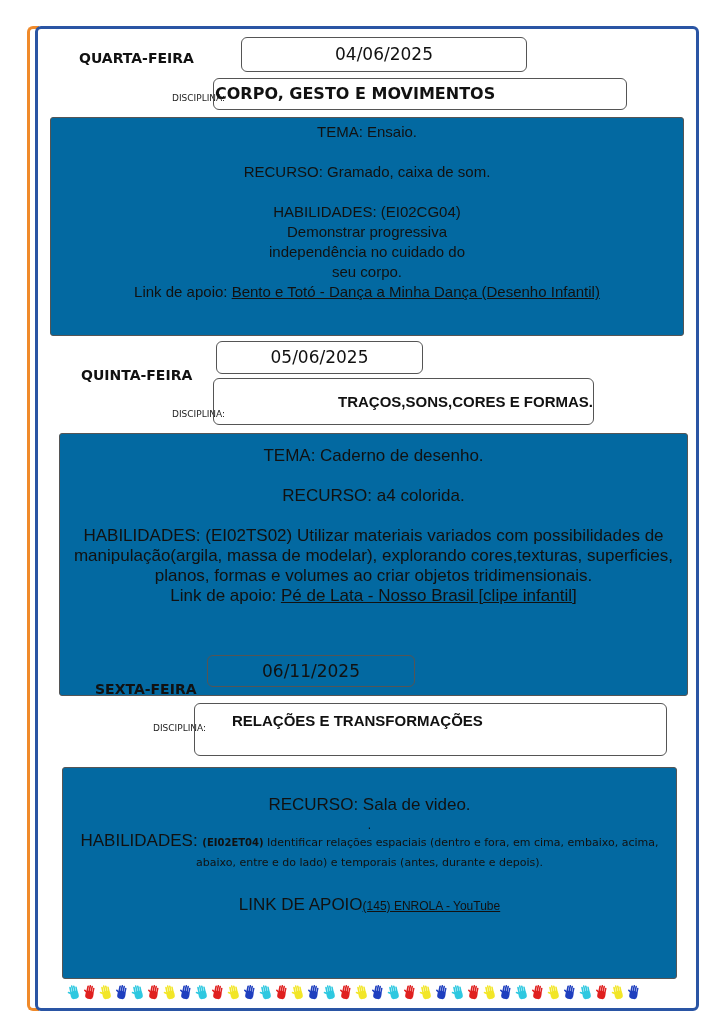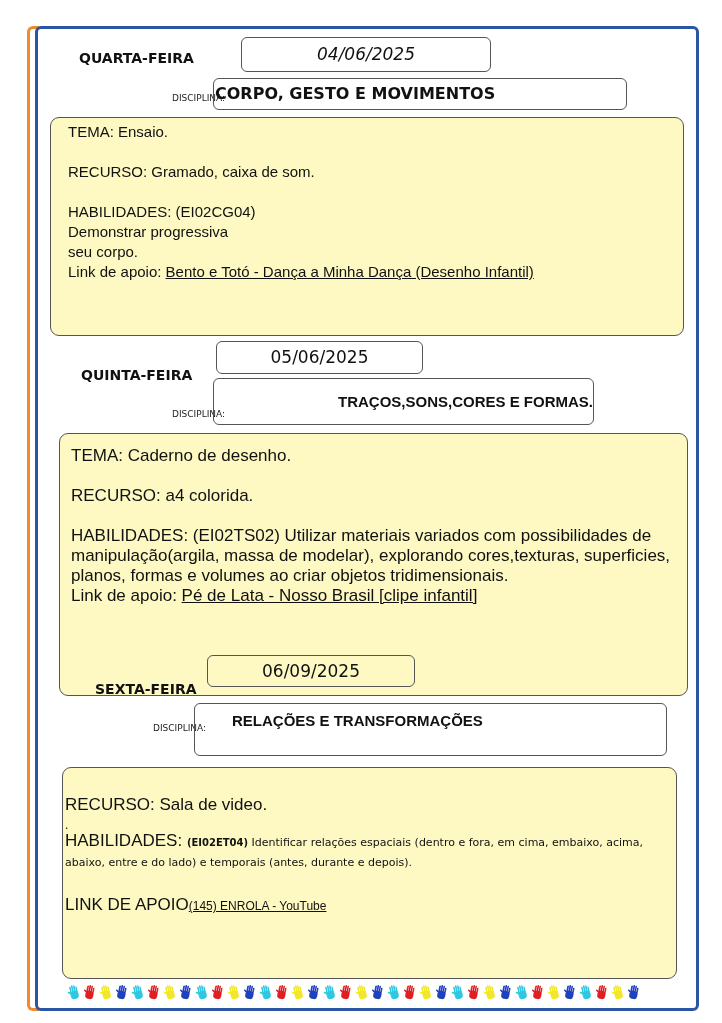--- a/index.html
+++ b/index.html
@@ -4,62 +4,63 @@
 <style>
   html, body { margin: 0; padding: 0; background: #ffffff; }
   body { width: 722px; height: 1023px; position: relative; overflow: hidden; font-family: "Liberation Sans", sans-serif; color: #111; }
   .frame-orange { position: absolute; left: 27px; top: 26px; width: 12px; height: 985px; border: 3px solid #f08a2a; border-right: none; border-radius: 6px 0 0 6px; box-sizing: border-box; }
   .frame-blue { position: absolute; left: 35px; top: 26px; width: 664px; height: 985px; border: 3px solid #2a55a4; border-radius: 6px; box-sizing: border-box; }
   .abs { position: absolute; }
   .day { font-family: "DejaVu Sans", sans-serif; font-weight: bold; font-size: 14px; color: #111; }
   .date-box { border: 1.5px solid #555; border-radius: 6px; box-sizing: border-box; text-align: center; font-family: "DejaVu Sans", sans-serif; font-size: 17px; color: #111; }
   .disc-label { font-family: "DejaVu Sans", sans-serif; font-size: 9px; color: #222; padding-left: 35px; }
   .disc-box { border: 1.5px solid #555; border-radius: 6px; box-sizing: border-box; font-weight: bold; color: #111; }
-  .content-box { border: 1.5px solid #555; border-radius: 9px; box-sizing: border-box; background: #fef9c3; font-size: 15px; line-height: 20px; color: #111; }
+  .content-box { border: 1.5px solid #555; border-radius: 3px; box-sizing: border-box; background: #0369a1; font-size: 15px; line-height: 20px; color: #111; text-align: center; }
   .content-box p { margin: 0; }
   .gap { height: 20px; }
   .link { text-decoration: underline; }
   .hands { position: absolute; left: 66px; top: 984px; display: flex; gap: 0; }
   .hand { width: 16px; height: 16px; display: inline-block; }
 </style>
 </head>
 <body>
 
 <div class="frame-orange"></div>
 <div class="frame-blue"></div>
 
 <div class="abs day" style="left:79px; top:50px;">QUARTA-FEIRA</div>
-<div class="abs date-box" style="left:241px; top:37px; width:250px; height:35px; line-height:33px;font-style:italic;">04/06/2025</div>
+<div class="abs date-box" style="left:241px; top:37px; width:286px; height:35px; line-height:33px;">04/06/2025</div>
 <div class="abs disc-label" style="left:137px; top:93px;">DISCIPLINA:</div>
 <div class="abs disc-box" style="left:213px; top:78px; width:414px; height:32px; line-height:30px; padding-left:1px; font-family:'DejaVu Sans',sans-serif; font-size:16px;">CORPO, GESTO E MOVIMENTOS</div>
 <div class="abs content-box" style="left:50px; top:117px; width:634px; height:219px; padding:4px 17px;">
   <p>TEMA: Ensaio.</p>
   <div class="gap"></div>
   <p>RECURSO: Gramado, caixa de som.</p>
   <div class="gap"></div>
   <p>HABILIDADES: (EI02CG04)</p>
   <p>Demonstrar progressiva</p>
+  <p>independência no cuidado do</p>
   <p>seu corpo.</p>
   <p><span>Link de apoio: </span><span class="link">Bento e Totó - Dança a Minha  Dança (Desenho Infantil)</span></p>
 </div>
 
 <div class="abs date-box" style="left:216px; top:341px; width:207px; height:33px; line-height:31px;">05/06/2025</div>
 <div class="abs day" style="left:81px; top:367px;">QUINTA-FEIRA</div>
 <div class="abs disc-label" style="left:137px; top:409px;">DISCIPLINA:</div>
 <div class="abs disc-box" style="left:213px; top:378px; width:381px; height:47px; line-height:45px; text-align:right; font-family:'Liberation Sans',sans-serif; font-size:15px;">TRAÇOS,SONS,CORES E FORMAS.</div>
 <div class="abs content-box" style="left:59px; top:433px; width:629px; height:263px; padding:12px 11px; font-size:17px; line-height:20px;">
   <p>TEMA: Caderno de desenho.</p>
   <div class="gap"></div>
   <p>RECURSO: a4 colorida.</p>
   <div class="gap"></div>
   <p>HABILIDADES: (EI02TS02) Utilizar materiais variados com possibilidades de manipulação(argila, massa de modelar), explorando cores,texturas, superficies, planos, formas e volumes ao criar objetos tridimensionais.</p>
   <p><span>Link de apoio: </span><span class="link">Pé de Lata - Nosso Brasil [clipe infantil]</span></p>
 </div>
 
-<div class="abs date-box" style="left:207px; top:655px; width:208px; height:32px; line-height:30px;">06/09/2025</div>
+<div class="abs date-box" style="left:207px; top:655px; width:208px; height:32px; line-height:30px;">06/11/2025</div>
 <div class="abs day" style="left:95px; top:681px;">SEXTA-FEIRA</div>
 <div class="abs disc-label" style="left:118px; top:723px;">DISCIPLINA:</div>
 <div class="abs disc-box" style="left:194px; top:703px; width:473px; height:53px; padding:7px 0 0 37px; font-family:'Liberation Sans',sans-serif; font-size:15px; line-height:19px;">
   <div>RELAÇÕES E TRANSFORMAÇÕES</div>
 </div>
 <div class="abs content-box" style="left:62px; top:767px; width:615px; height:212px; padding:2px 2px; font-size:17px; line-height:22px;">
   <div style="height:24px;"></div>
   <p>RECURSO:  Sala de video.</p>
   <p style="font-size:12px; line-height:14px; margin-top:2px;">.</p>
   <p style="line-height:18px;"><span>HABILIDADES: </span><span style="font-family:'DejaVu Sans',sans-serif; font-weight:bold; font-size:10px;">(EI02ET04)</span><span style="font-family:'DejaVu Sans',sans-serif; font-size:11px; line-height:18px;"> Identificar relações espaciais (dentro e fora, em cima, embaixo, acima, abaixo, entre e do lado) e temporais (antes, durante e depois).</span></p>

